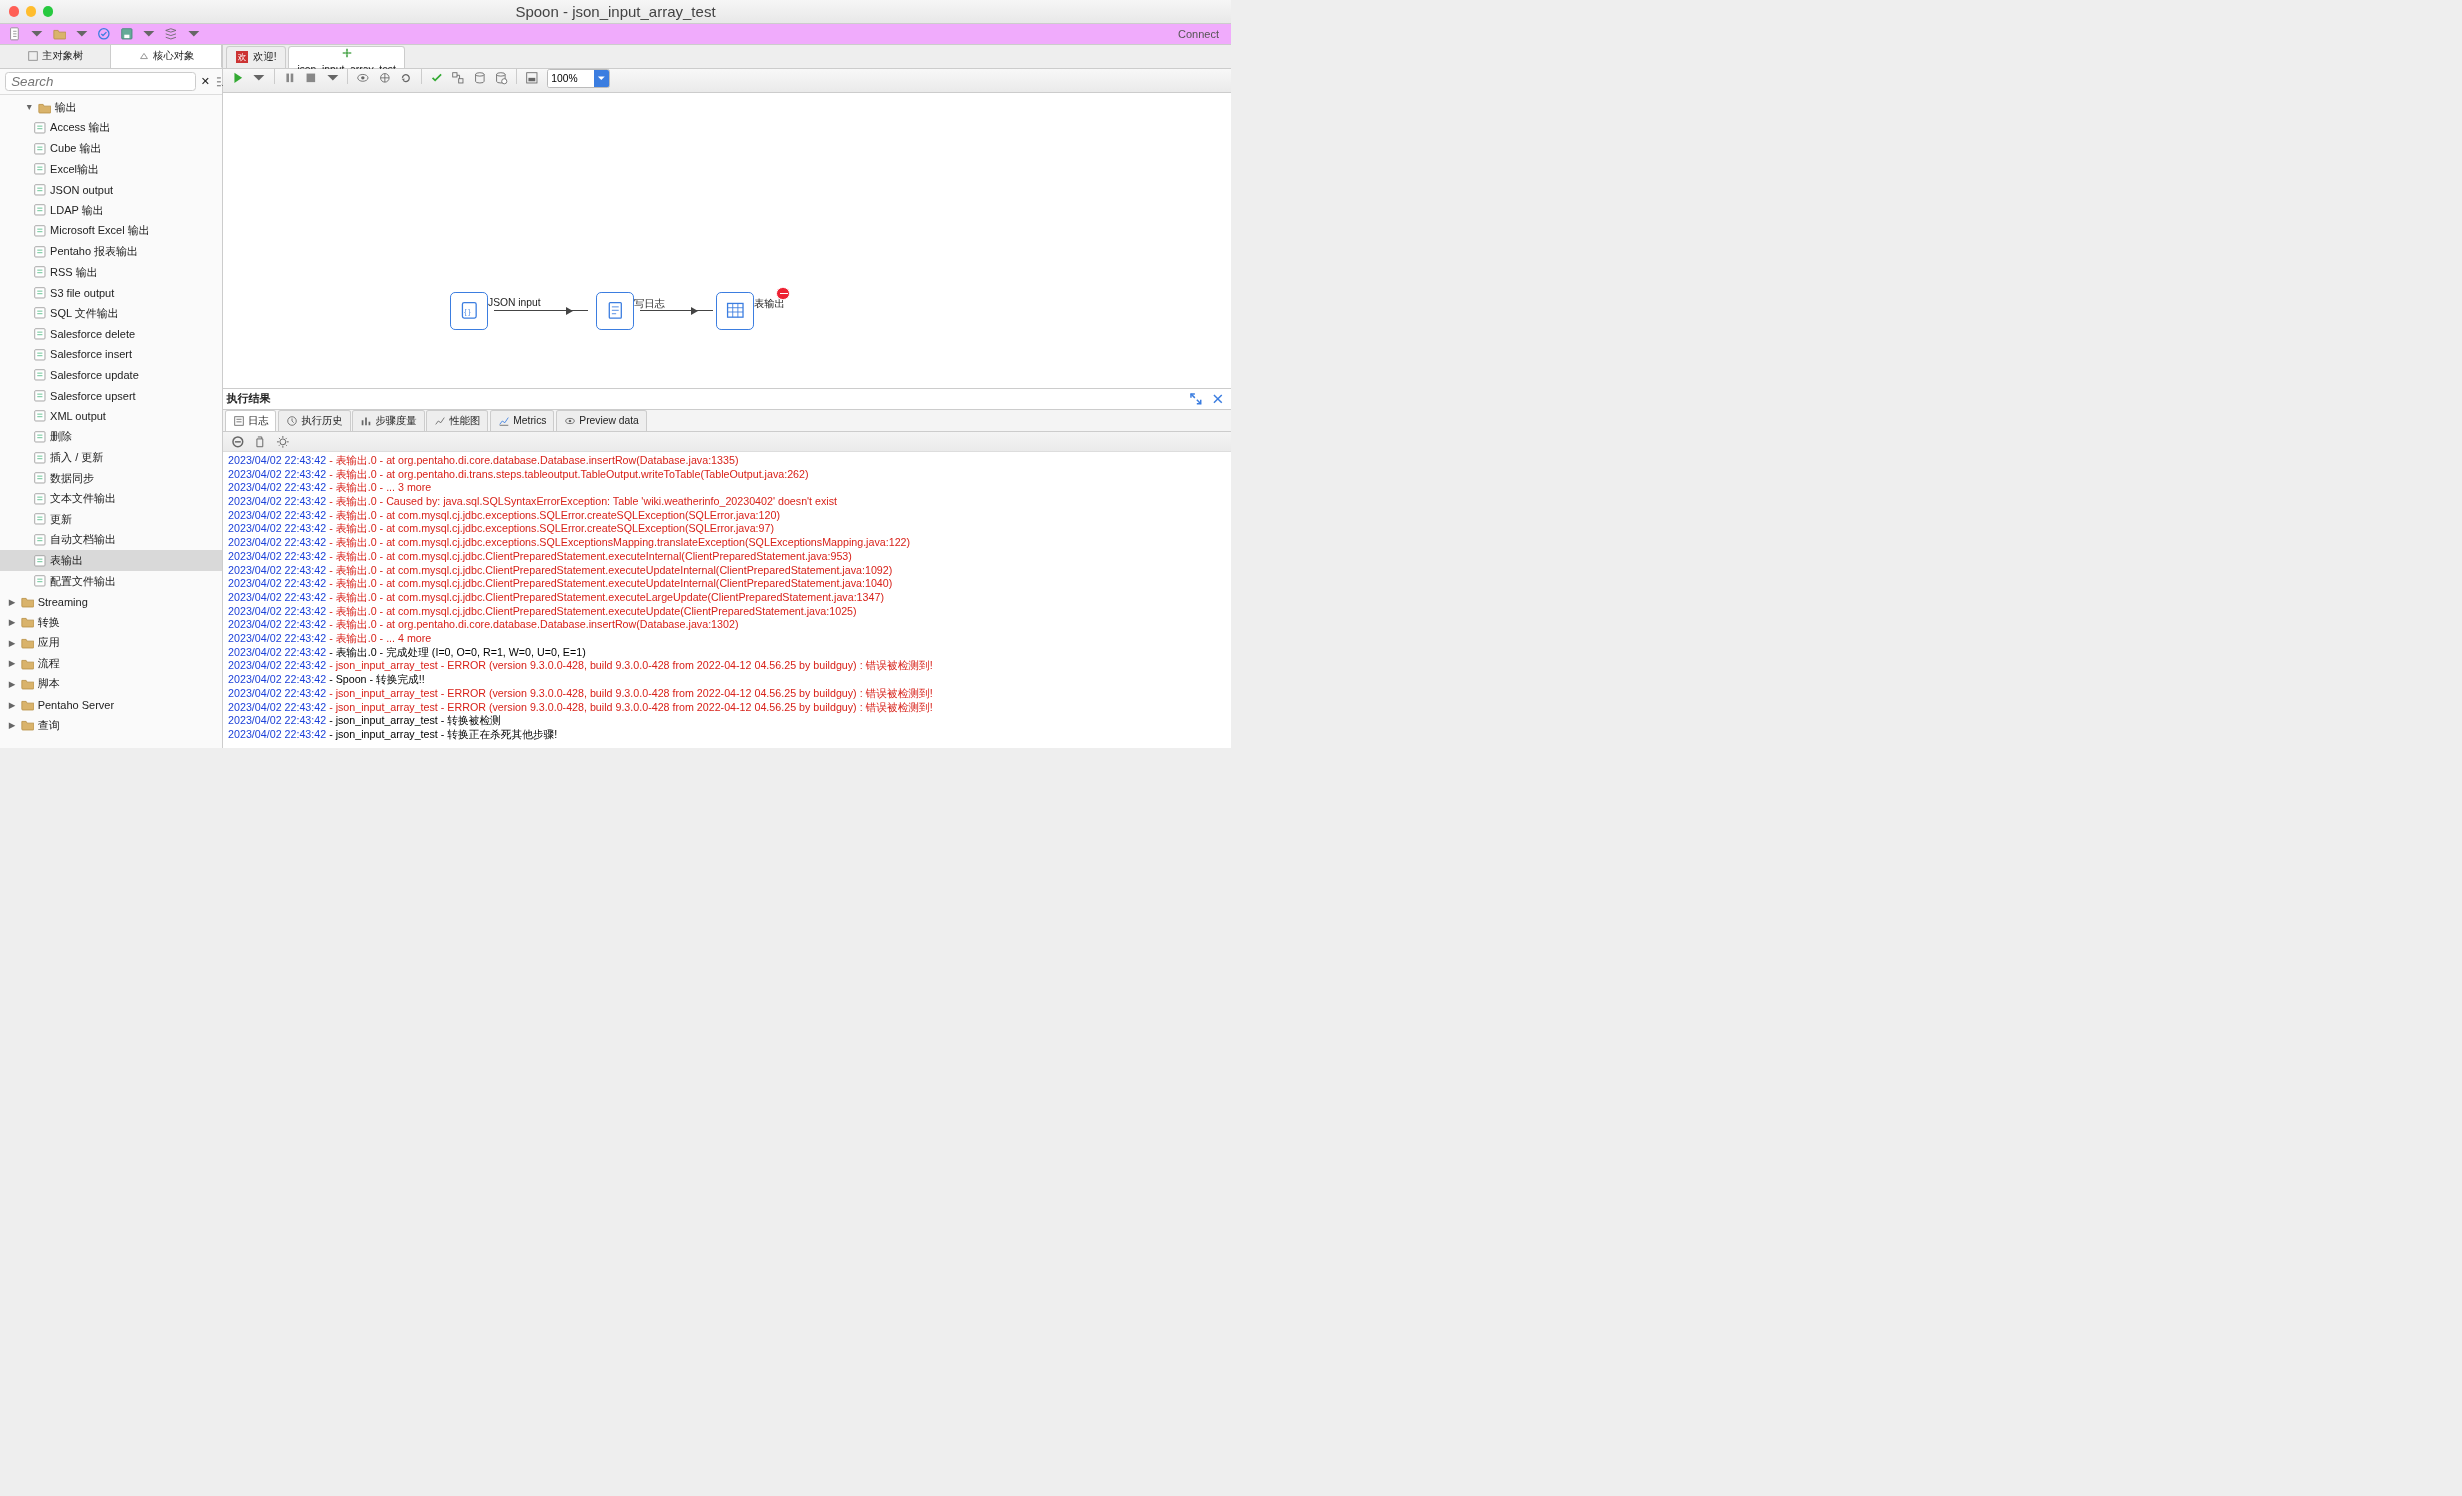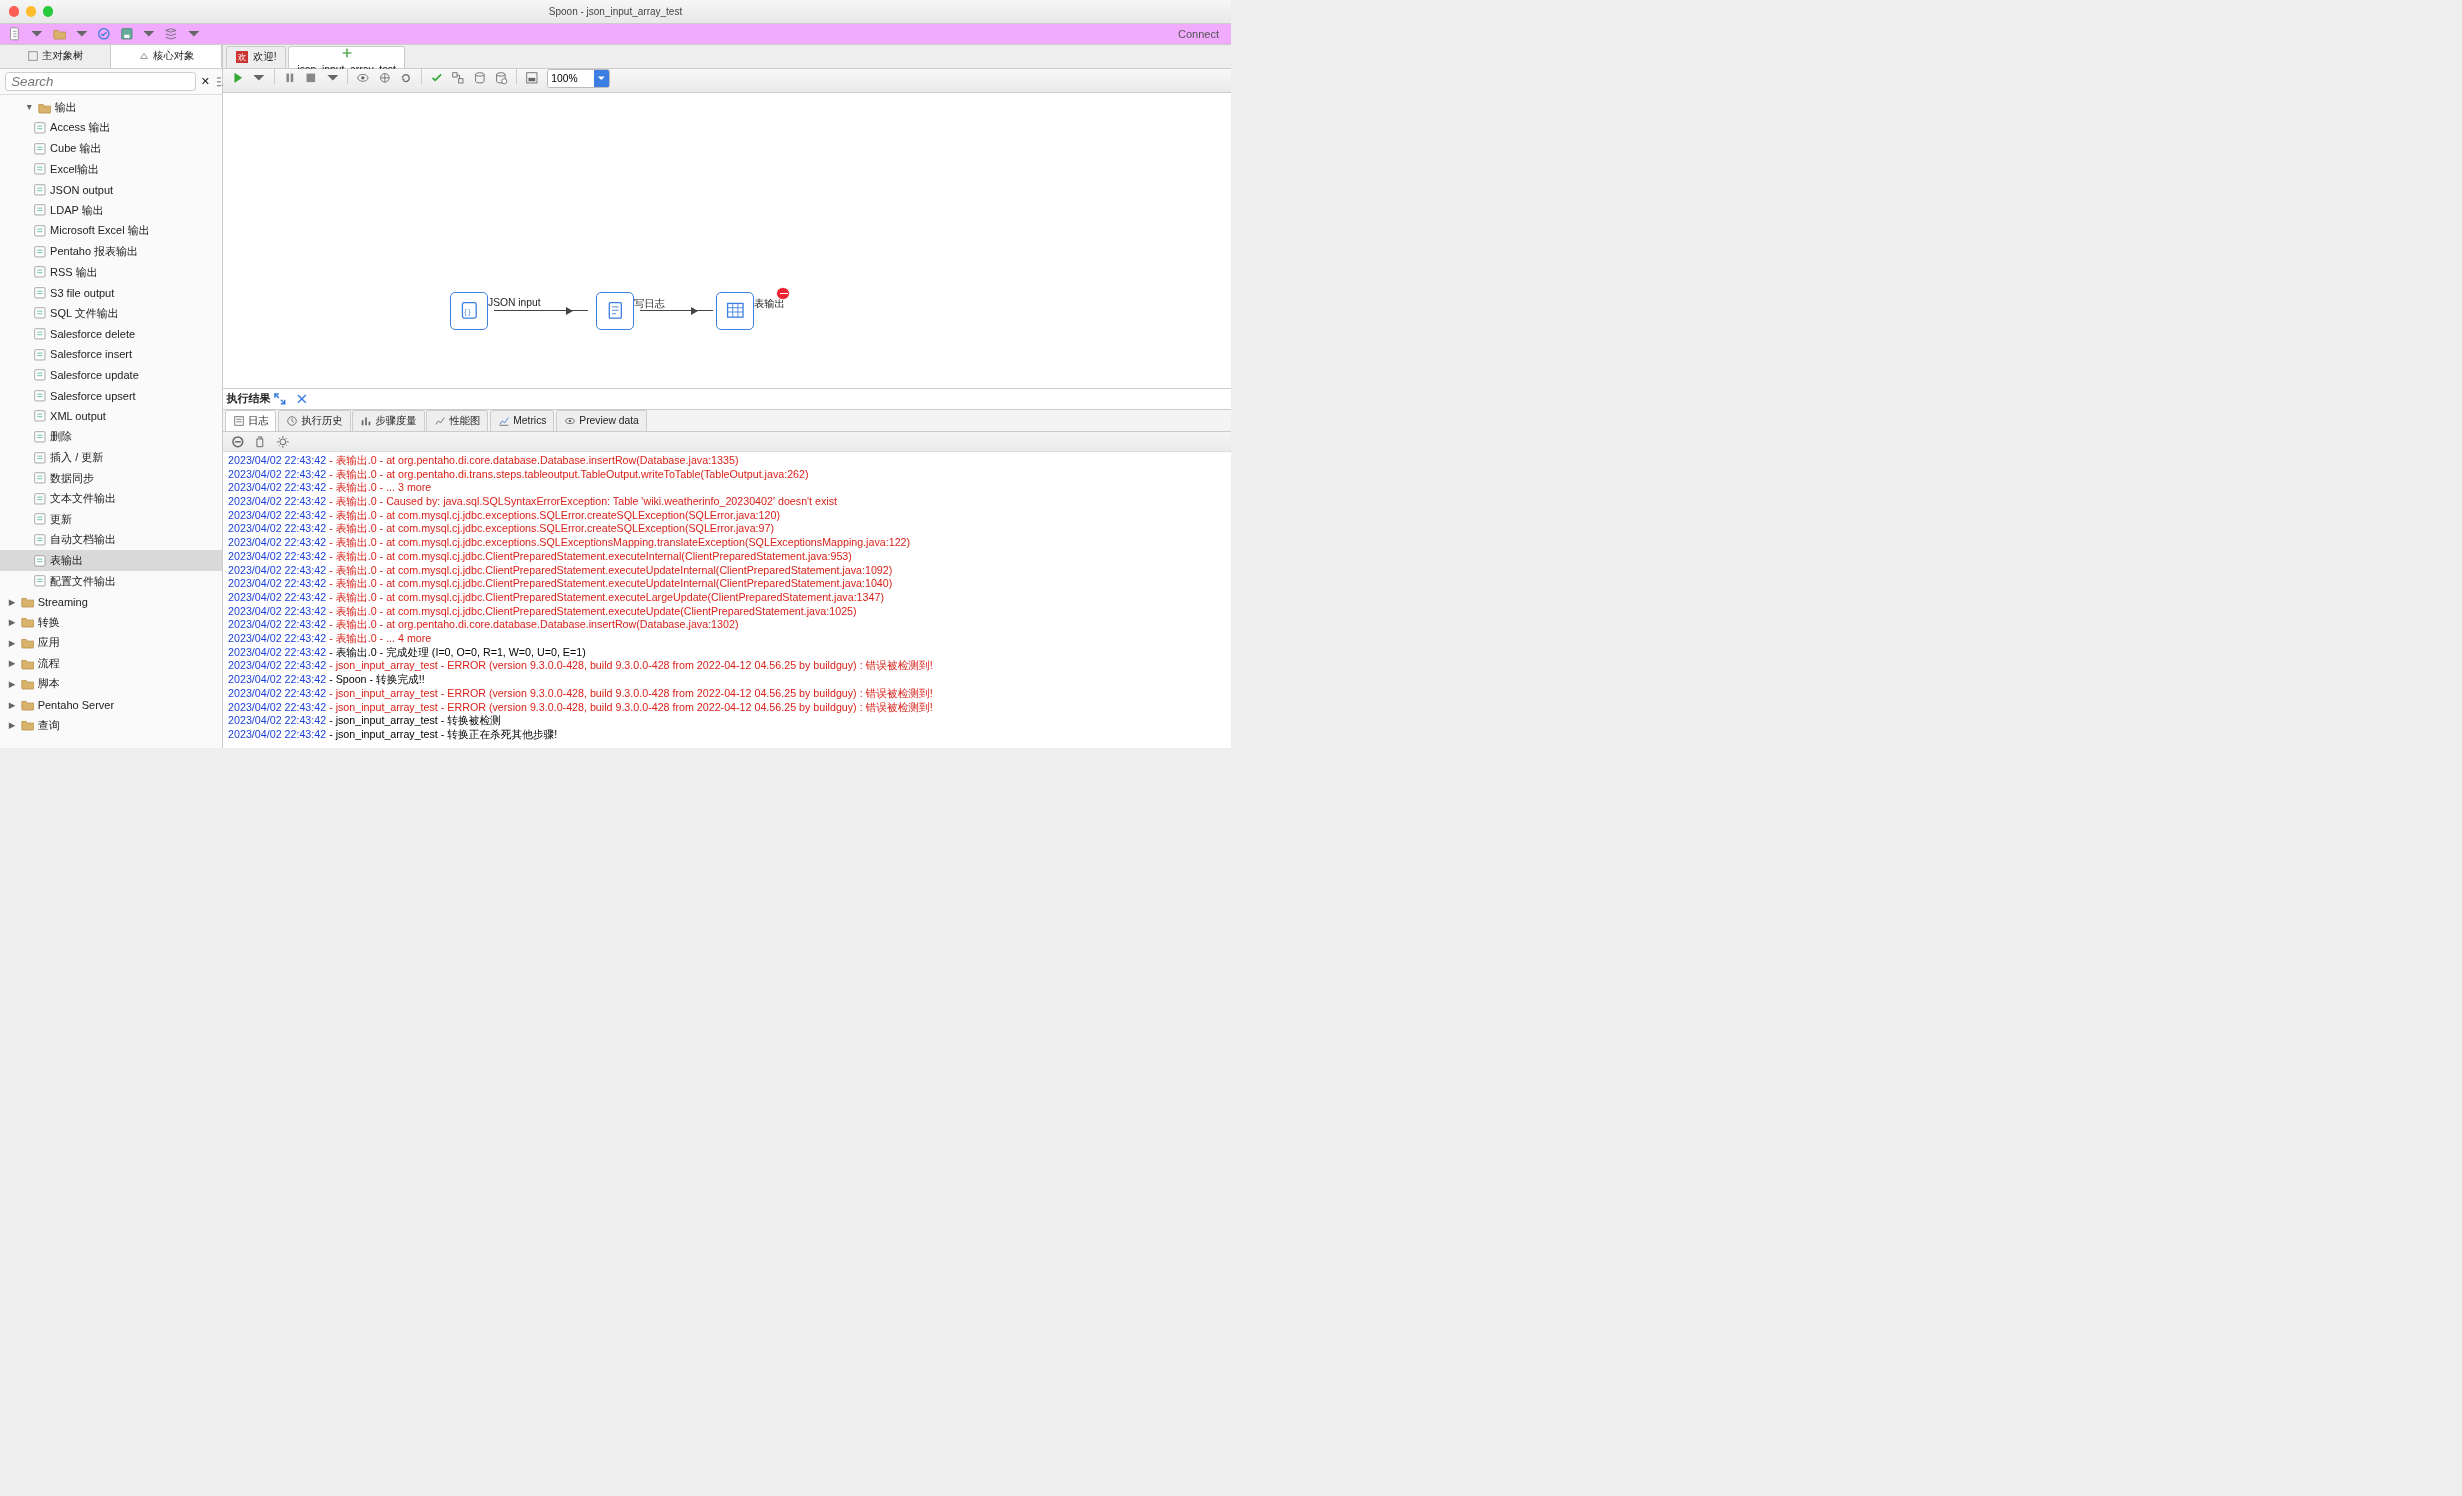--- a/index.html
+++ b/index.html
@@ -2,21 +2,21 @@
 <html style="font-size:13.7px"><head>
 <meta charset="utf-8">
 <style>
 * { margin: 0; padding: 0; box-sizing: border-box; font-family: -apple-system, "Helvetica Neue", Arial, sans-serif; }
 body { background: #eeeeee; width: 1231px; height: 748px; overflow: hidden; font-size: 11px; color: #222; }
 .window { display: flex; flex-direction: column; height: 100%; }
 .titlebar { height: 24px; background: linear-gradient(#f6f6f6,#e8e8e8); border-bottom: 0.9px solid #ccc; display: flex; align-items: center; padding: 0 8.6px; position: relative; }
 .traffic { display: flex; gap: 6.9px; }
 .dot { width: 10.3px; height: 10.3px; border-radius: 50%; }
 .dot.red { background:#ff5f56; } .dot.yellow { background:#ffbd2e; } .dot.green { background:#27c93f; }
-.title { position:absolute; left:0; right:0; text-align:center; font-size:10px; color:#444; pointer-events:none;}
+.title { position:absolute; left:0; right:0; text-align:center; font-size:15px; color:#444; pointer-events:none;}
 .menubar { height: 20.6px; background:#f0abfc; border-bottom:0.9px solid #ccc; display:flex; align-items:center; padding:0 5.1px; gap:9px; justify-content:space-between;}
 .menubar-icons { display:flex; gap:3.4px; align-items:center;}
 .toolbtn { width:19px; height:19px; display:flex; align-items:center; justify-content:center; border:0.9px solid transparent; border-radius:2.6px; cursor:pointer; }
 .toolbtn svg { width:13.7px; height:13.7px; }
 .menubar-right { font-size:11px; color:#555; padding-right:6.9px; cursor:pointer;}
 .content { flex:1; display:flex; min-height:0; }
 .sidebar { width:223px; display:flex; flex-direction:column; border-right:0.9px solid #ccc; background:#fafafa; min-height:0;}
 .side-tabs { display:flex; height:24px; background:#4c1d95; border-bottom:0.9px solid #ccc;}
 .side-tab { flex:1; display:flex; align-items:center; justify-content:center; gap:3.4px; border-right:0.9px solid #ccc; font-size:10.3px; cursor:pointer; background:#eeeeee;}
 .side-tab.active { background:#fff; border-bottom:0.9px solid #fff; margin-bottom:-0.9px;}
@@ -46,21 +46,21 @@
 .canvas { flex:1; background:#fff; position:relative; min-height:0;}
 .node { position:absolute; display:flex; flex-direction:row; align-items:flex-start; }
 .node .box{width:38px;height:38px;border:1.7px solid #3b7de0;border-radius:5.1px;background:#fff;display:flex;align-items:center;justify-content:center;}
 .node .box svg{width:20.6px;height:20.6px;}
 .node .lbl{margin-top:5.1px;font-size:10.3px;color:#222;}
 .arrow-line{position:absolute;height:1.7px;background:#444;}
 .arrow-head{position:absolute;width:0;height:0;border-top:4.3px solid transparent;border-bottom:4.3px solid transparent;border-left:7.7px solid #444;}
 .err-badge{position:absolute;width:13.7px;height:13.7px;background:#e23;border-radius:50%;border:1.7px solid #fff;top:-5.1px;right:-5.1px;}
 .err-badge::before,.err-badge::after{content:"";position:absolute;left:2.6px;top:5.1px;width:8.6px;height:1.7px;background:#fff;}
 .results { height:360px; display:flex; flex-direction:column; border-top:0.9px solid #ccc; background:#fff;}
-.results-head { height:20.6px; display:flex; align-items:center; justify-content:flex-start; padding:0 3.4px; border-bottom:0.9px solid #ccc;}
+.results-head { height:20.6px; display:flex; align-items:center; justify-content:space-between; padding:0 3.4px; border-bottom:0.9px solid #ccc;}
 .results-head .rtitle{font-weight:bold;font-size:11px;}
 .results-head .ractions{display:flex;gap:3.4px;}
 .results-tabs { height:22px; display:flex; align-items:flex-end; border-bottom:0.9px solid #ccc; padding-left:1.7px; gap:1.7px; background:#f4f4f4;}
 .rtab{height:20.6px;display:flex;align-items:center;gap:3.4px;padding:0 6.9px;border:0.9px solid #ccc;border-bottom:none;border-radius:2.6px 2.6px 0 0;background:#eeeeee;font-size:10.3px;cursor:pointer;}
 .rtab.active{background:#fff;}
 .rtab svg{width:12px;height:12px;}
 .log-tools{height:20.6px;display:flex;align-items:center;gap:3.4px;padding:0 5.1px;border-bottom:0.9px solid #ddd;background:linear-gradient(#f4f4f4,#eaeaea);}
 .log-body{flex:1;overflow:auto;padding:1.7px 5.1px;font-size:10.7px;line-height:13.7px;font-family:Arial,sans-serif;}
 .log-line{white-space:nowrap;}
 .ts{color:#1a3fd8;}

